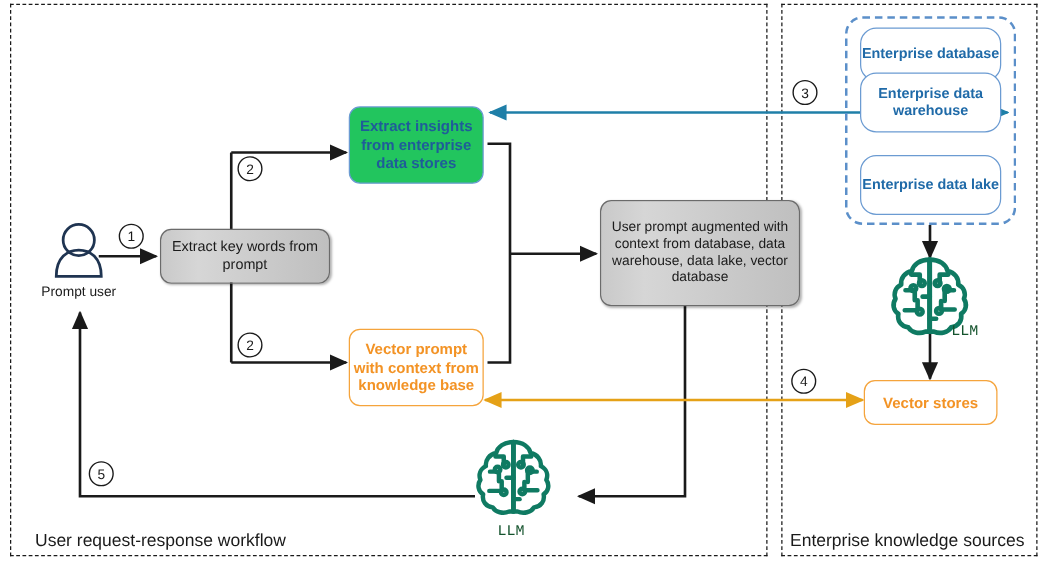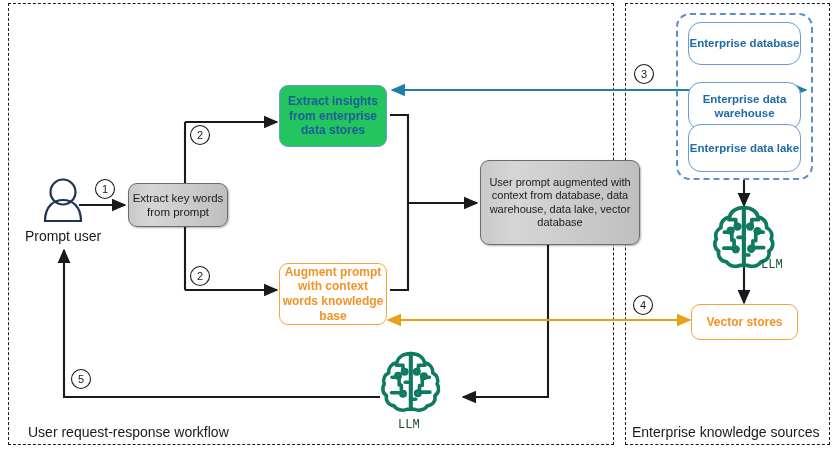--- a/index.html
+++ b/index.html
@@ -20,21 +20,21 @@
              box-shadow:1px 1px 2px rgba(0,0,0,.30);}
   .node-blue{background:#22c55e;border:1.6px solid #6b9bd2;color:#1f5c99;
              font-size:12px;font-weight:bold;}
   .node-orange{background:#ffffff;border:1.9px solid #f5a43c;color:#f39325;
                font-size:12px;font-weight:bold;}
   .node-blue-sm{background:#ffffff;border:1.5px solid #6b9bd2;color:#1f6aa8;
                 font-size:11.5px;font-weight:bold;border-radius:13px;}
 
   .group-dash{position:absolute;border:2px dashed #5b8fc9;border-radius:14px;box-sizing:border-box;}
 
-  .caption{position:absolute;text-align:center;font-size:14px;color:#1a1a1a;
+  .caption{position:absolute;text-align:center;font-size:11px;color:#1a1a1a;
            line-height:1.2;white-space:nowrap;}
   .llm-label{position:absolute;font-size:12px;color:#14532d;white-space:nowrap;font-family:Liberation Mono, monospace;}
   .badge-txt{font-size:11px;fill:#1a1a1a;font-family:"Liberation Sans",sans-serif;}
 </style>
 </head>
 <body>
 
 <div id="stage">
 
   <div class="panel" style="left:8px;top:3px;width:606px;height:442px;"></div>
@@ -104,42 +104,42 @@
     <g fill="none" stroke="#1f3451" stroke-width="2.2">
       <circle cx="63" cy="192" r="12.5"></circle>
       <path d="M45,221 C45,206 54,200 63,200 C72,200 81,206 81,221 Z"></path>
     </g>
   </svg>
   <div class="caption" style="left:23px;top:228px;width:80px;">
     <span>Prompt</span>
     <span>user</span>
   </div>
 
-  <div class="node node-gray" style="left:128px;top:183px;width:100px;height:44px;">
+  <div class="node node-gray" style="left:128px;top:183px;width:136px;height:44px;">
     <span>Extract key words from prompt</span>
   </div>
 
   <div class="node node-blue" style="left:279px;top:85px;width:108px;height:62px;">
     <span>Extract insights from enterprise data stores</span>
   </div>
 
   <div class="node node-orange" style="left:279px;top:263px;width:108px;height:62px;">
-    <span>Augment prompt with context words knowledge base</span>
+    <span>Vector prompt with context from knowledge base</span>
   </div>
 
   <div class="node node-gray" style="left:480px;top:160px;width:160px;height:85px;font-size:11px;">
     <span>User prompt augmented with context from database, data warehouse, data lake, vector database</span>
   </div>
 
   <div class="group-dash" style="left:676px;top:13px;width:137px;height:167px;"></div>
 
   <div class="node node-blue-sm" style="left:688px;top:22px;width:113px;height:43px;">
     <span>Enterprise database</span>
   </div>
-  <div class="node node-blue-sm" style="left:688px;top:82px;width:113px;height:48px;">
+  <div class="node node-blue-sm" style="left:688px;top:58px;width:113px;height:48px;">
     <span>Enterprise data warehouse</span>
   </div>
   <div class="node node-blue-sm" style="left:688px;top:124px;width:113px;height:48px;">
     <span>Enterprise data lake</span>
   </div>
 
   <div class="node node-orange" style="left:691px;top:304px;width:107px;height:36px;">
     <span>Vector stores</span>
   </div>
 

